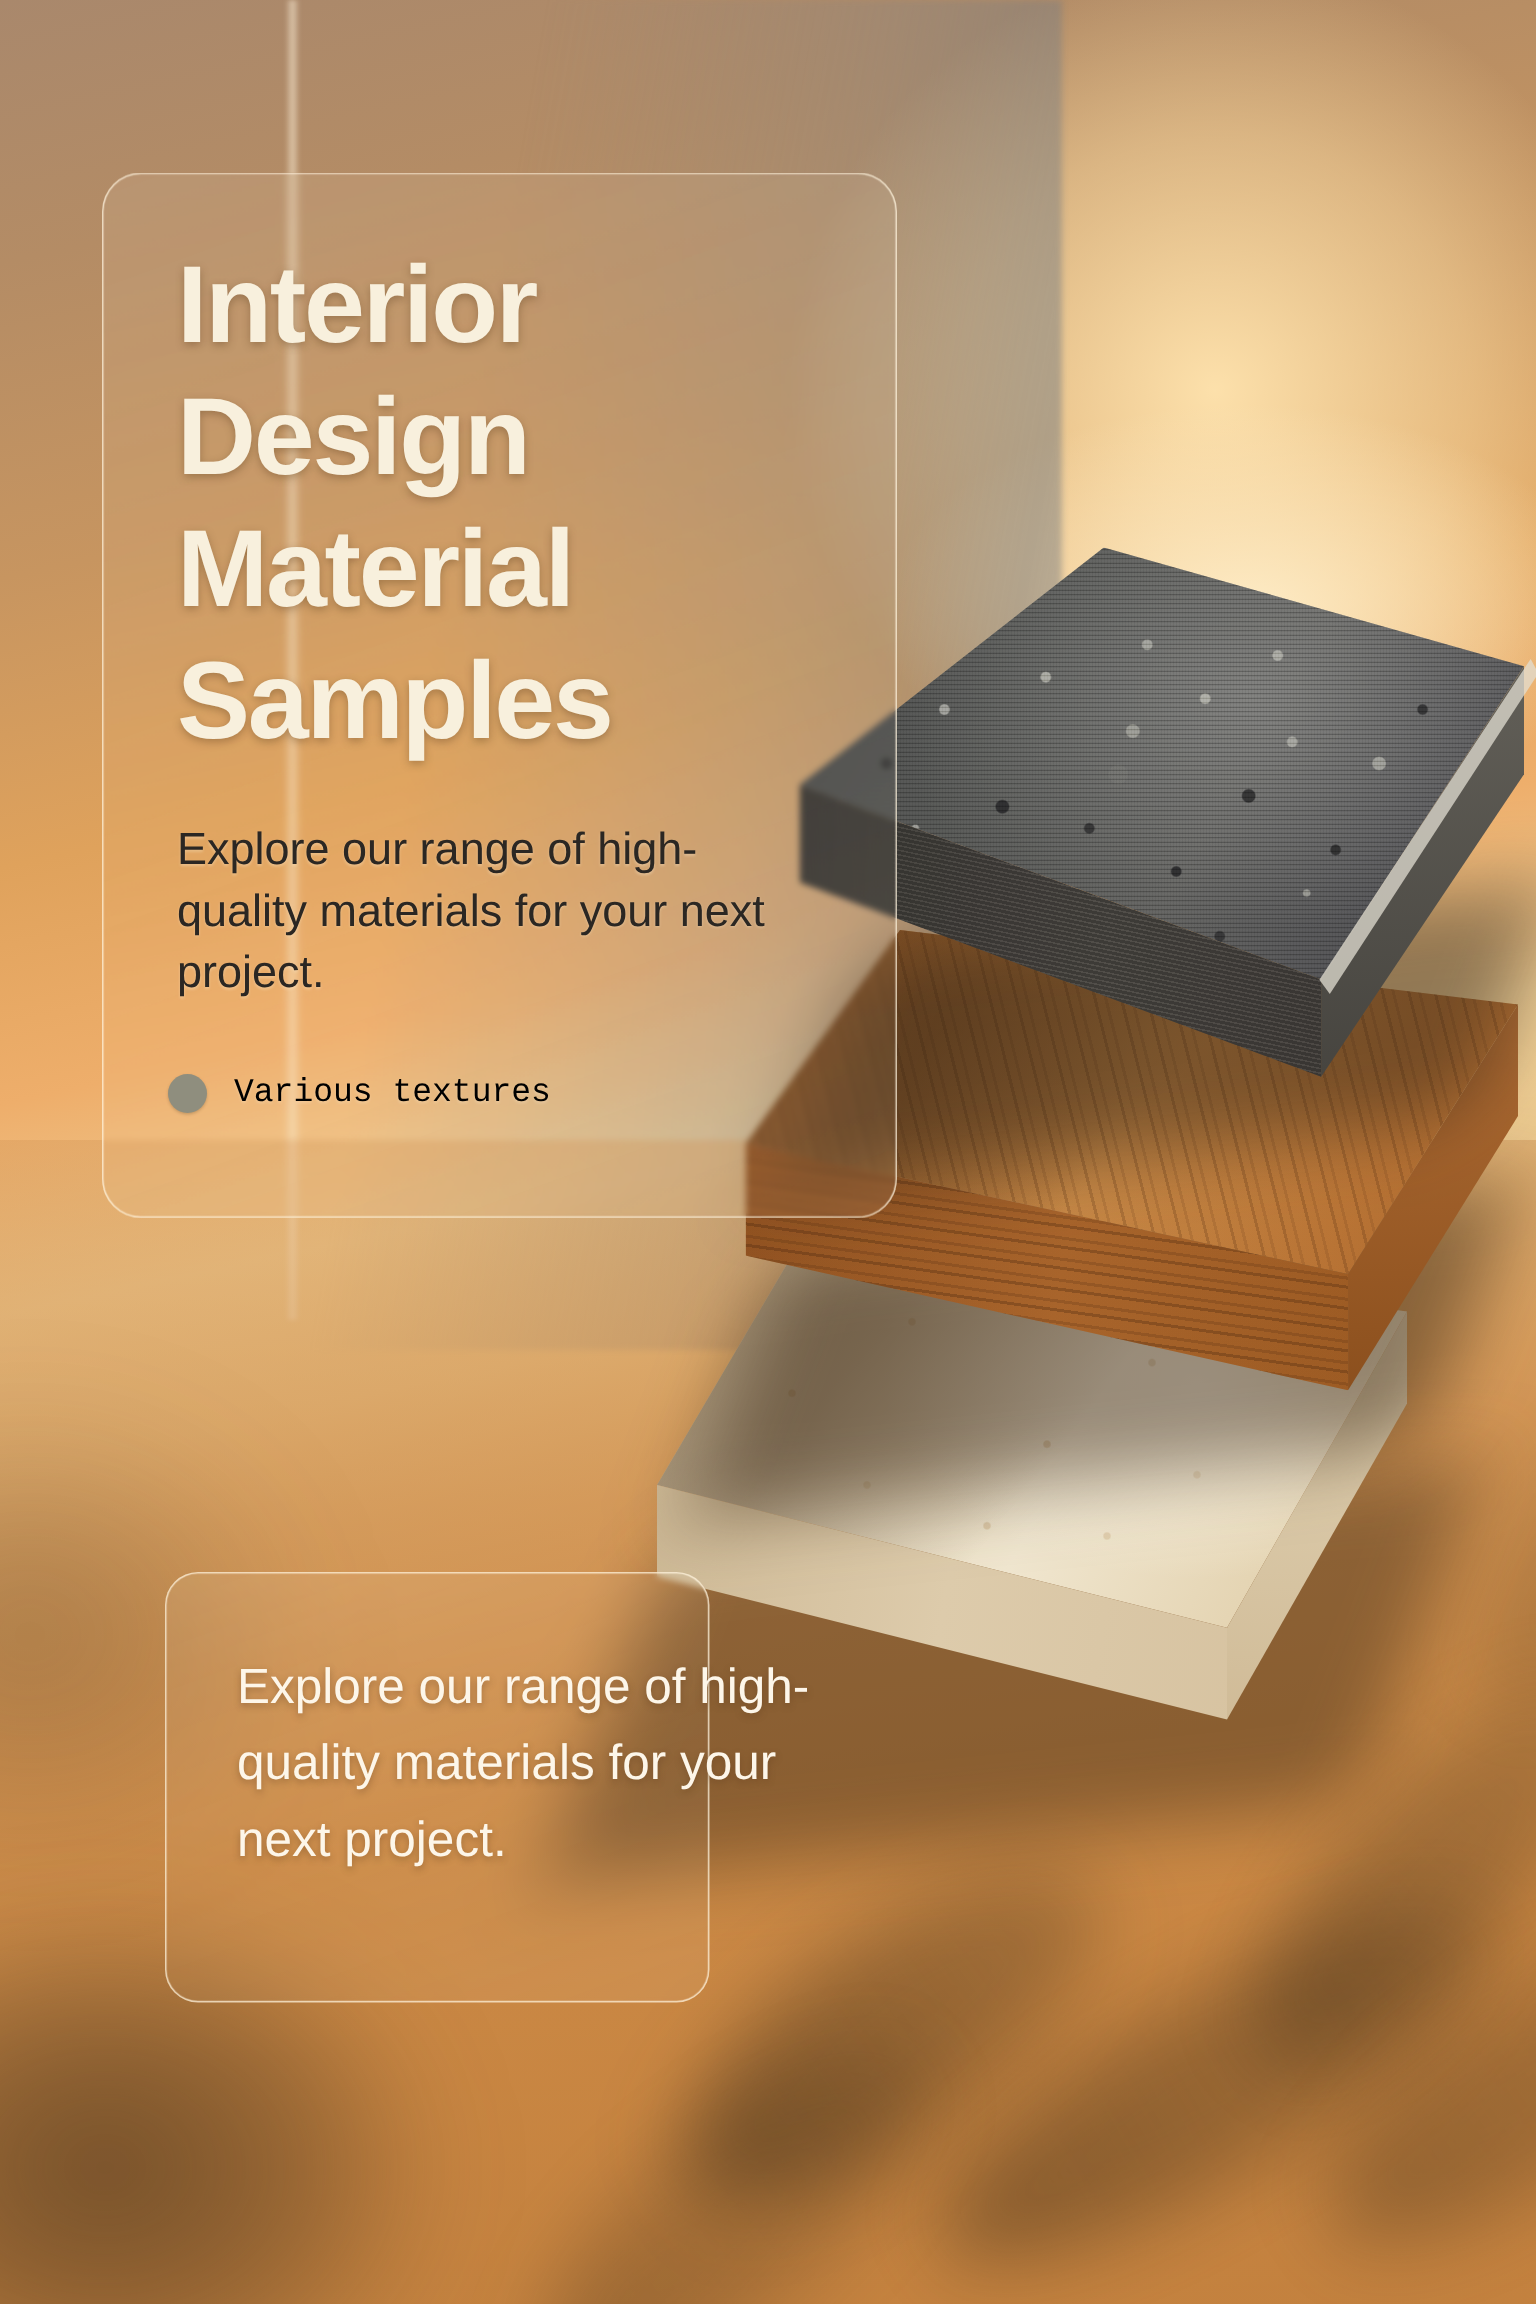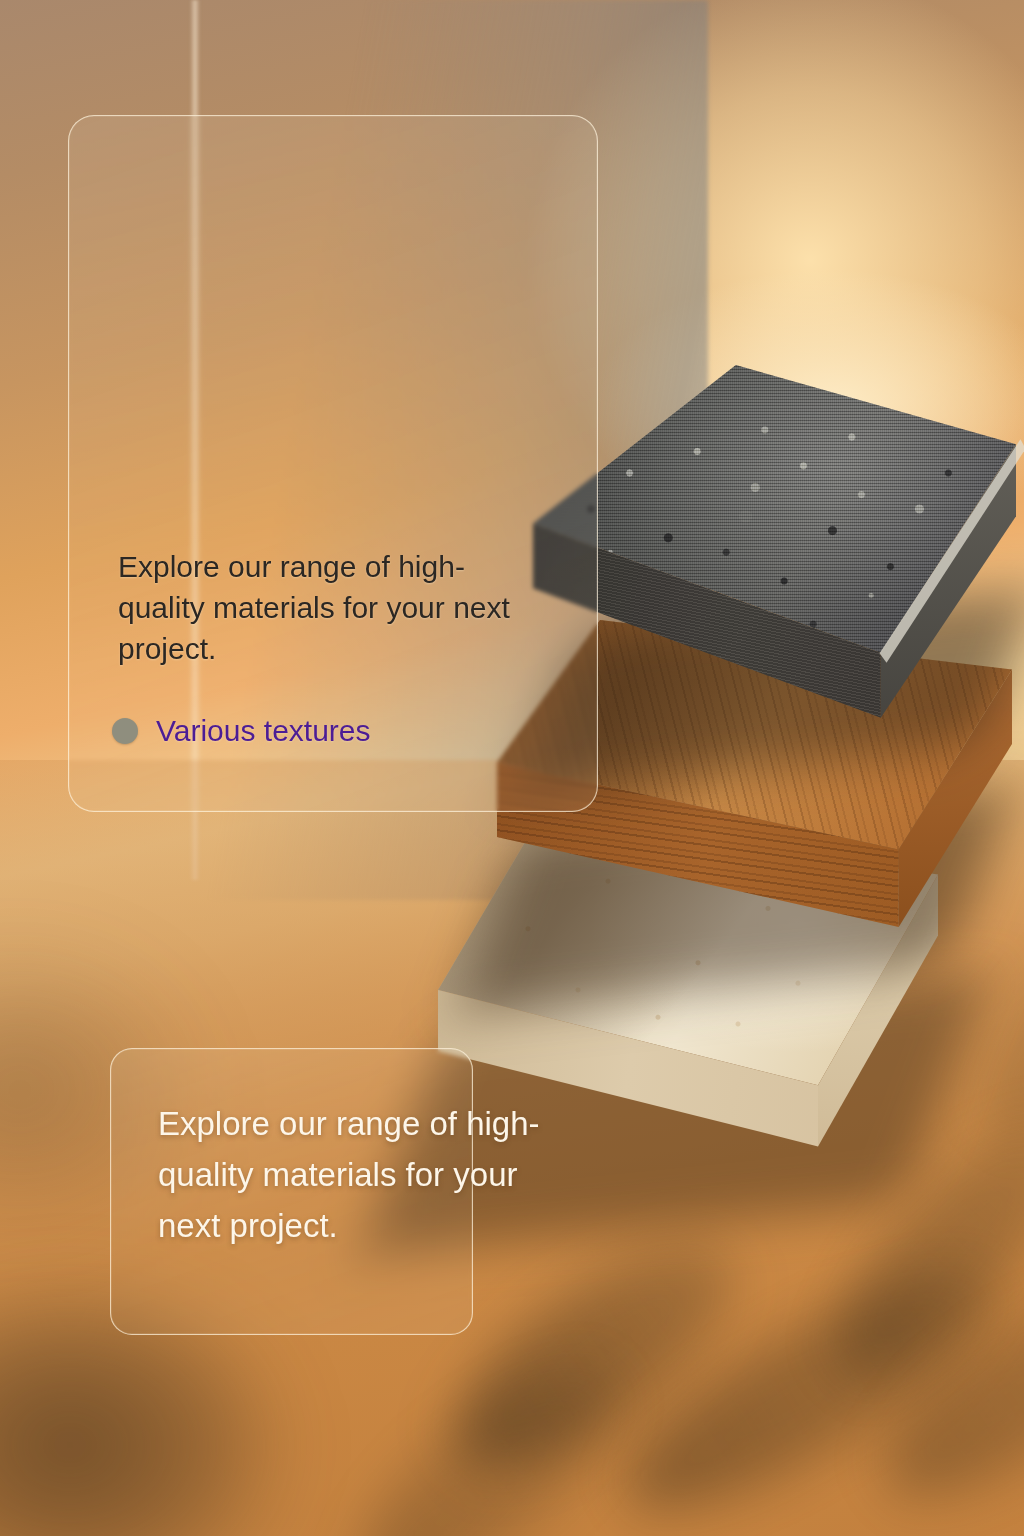--- a/index.html
+++ b/index.html
@@ -285,22 +285,23 @@
   .hero-bullet {
     position:absolute; left:112px; top:716px;
     display:flex; align-items:center; gap:18px;
   }
   .bullet-dot {
     width:26px; height:26px; border-radius:50%;
     background:#8f8e7e; flex:none;
     box-shadow:0 1px 2px rgba(70,55,35,.25);
   }
   .bullet-label {
-    font-size:30px; font-weight:400; color:#4c1d95; line-height:1;
+    font-size:22px; font-weight:400; color:#000000; line-height:1;
     text-shadow:0 1px 2px rgba(255,240,215,.30);
+    font-family:Liberation Mono, monospace;
   }
   .quote-text {
     position:absolute; left:158px; top:1098px; width:420px;
     font-size:33px; font-weight:400; line-height:51px;
     color:#fdf6e9;
     text-shadow:0 2px 5px rgba(95,60,28,.42);
   }
 </style>
 </head>
 <body>
@@ -352,20 +353,21 @@
       <div class="gran-front-n"></div>
       <div class="gran-right"></div>
       <div class="gran-hl"></div>
     </div>
 
   </div>
 
   <div class="glass-card" id="hero-card"></div>
   <div class="glass-card" id="quote-card"></div>
 
+  <h1 class="hero-title">Interior Design Material Samples</h1>
 
   <p class="hero-sub">Explore our range of high-quality materials for your next project.</p>
 
   <div class="hero-bullet">
     <span class="bullet-dot"></span>
     <span class="bullet-label">Various textures</span>
   </div>
 
   <p class="quote-text">Explore our range of high-quality materials for your next project.</p>
 

